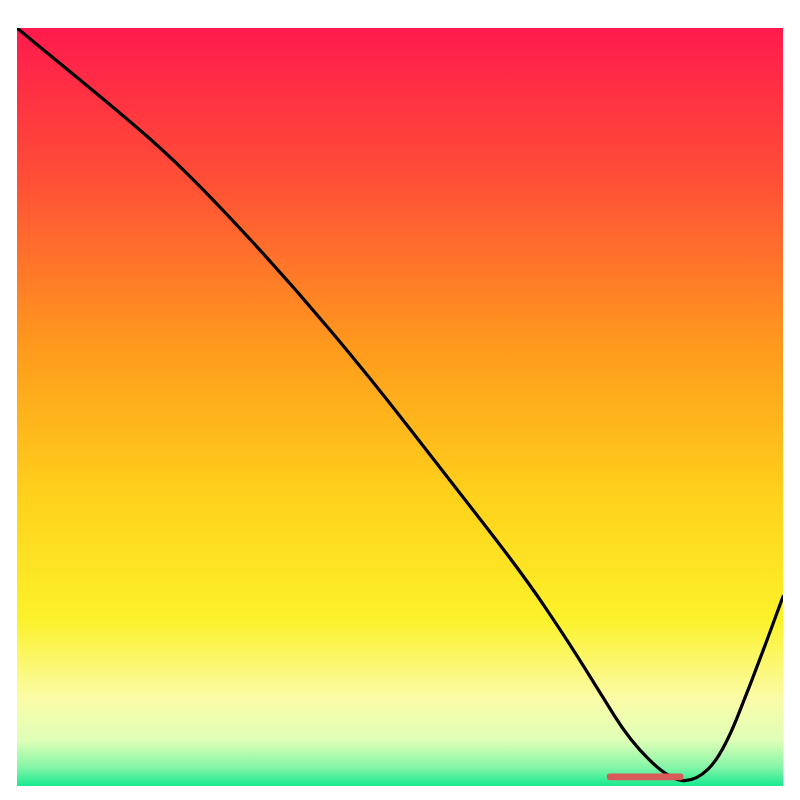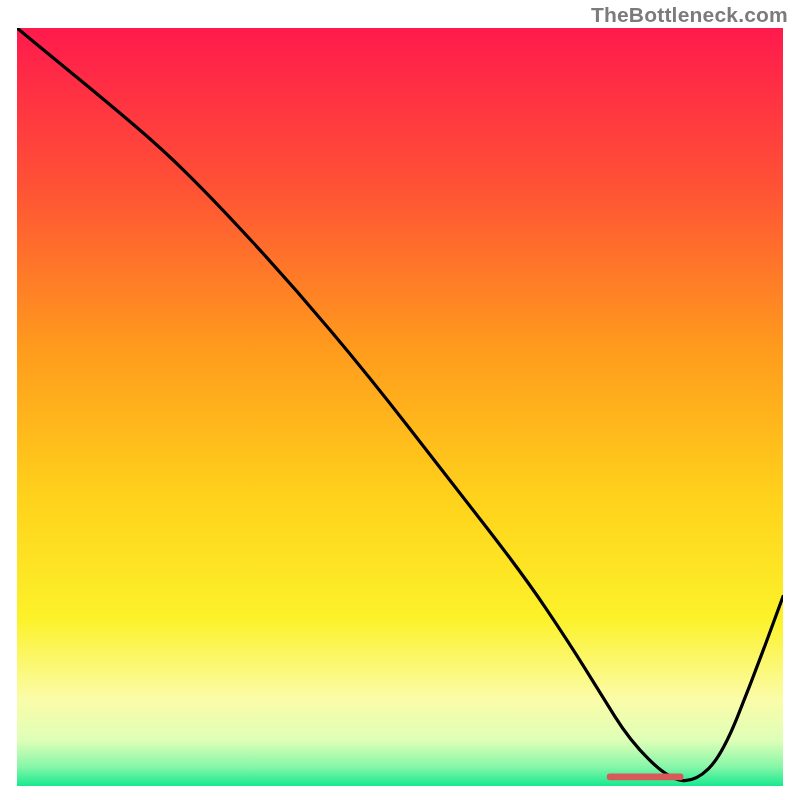--- a/index.html
+++ b/index.html
@@ -33,21 +33,20 @@
     height: 758px;
   }
   svg {
     display: block;
   }
 </style>
 </head>
 <body>
 
 <div class="stage">
-  <div class="watermark">TheBottleneck.com</div>
   <div class="plot">
     <svg id="svg-plot" viewBox="0 0 766 758" width="766" height="758" preserveAspectRatio="none">
       <defs>
         <linearGradient id="bg-grad" x1="0" y1="0" x2="0" y2="1">
             <stop offset="0.00%" stop-color="#ff1a4d"></stop>
             <stop offset="20.00%" stop-color="#ff4f36"></stop>
             <stop offset="42.00%" stop-color="#ff9a1d"></stop>
             <stop offset="62.00%" stop-color="#ffd21b"></stop>
             <stop offset="78.00%" stop-color="#fcf22a"></stop>
             <stop offset="88.50%" stop-color="#fbfca8"></stop>

